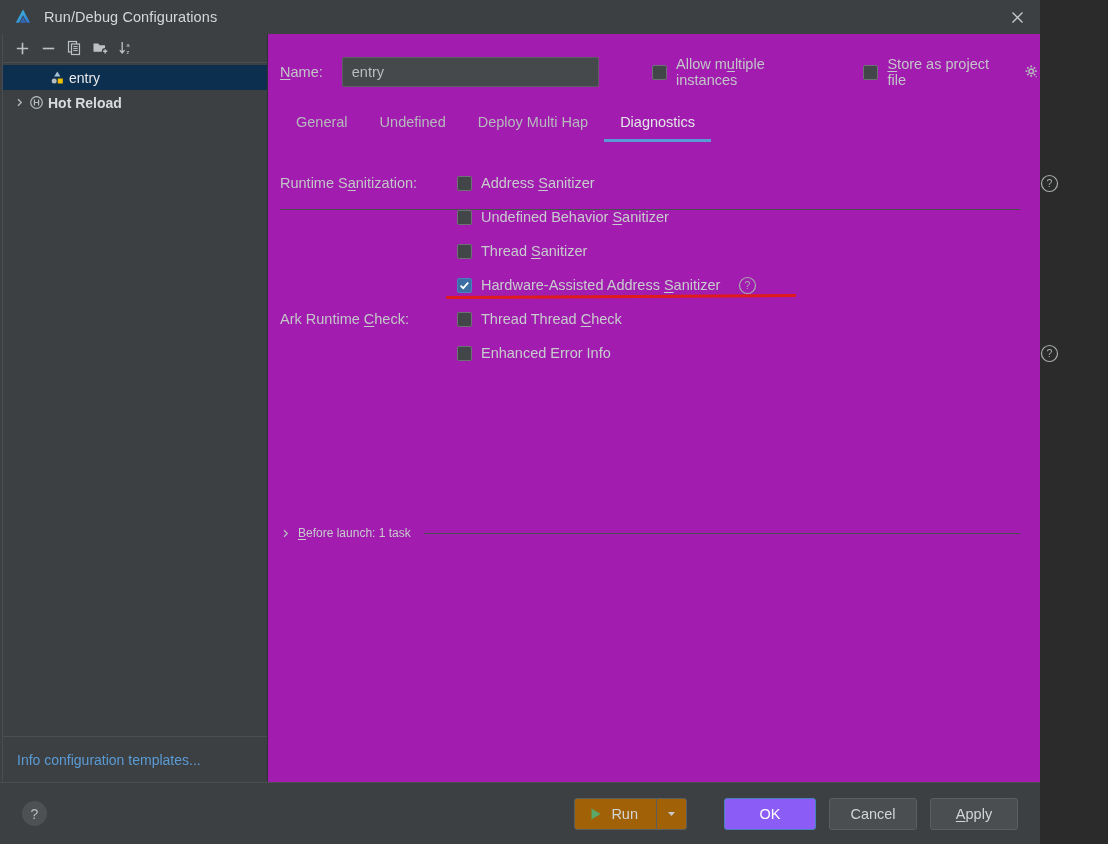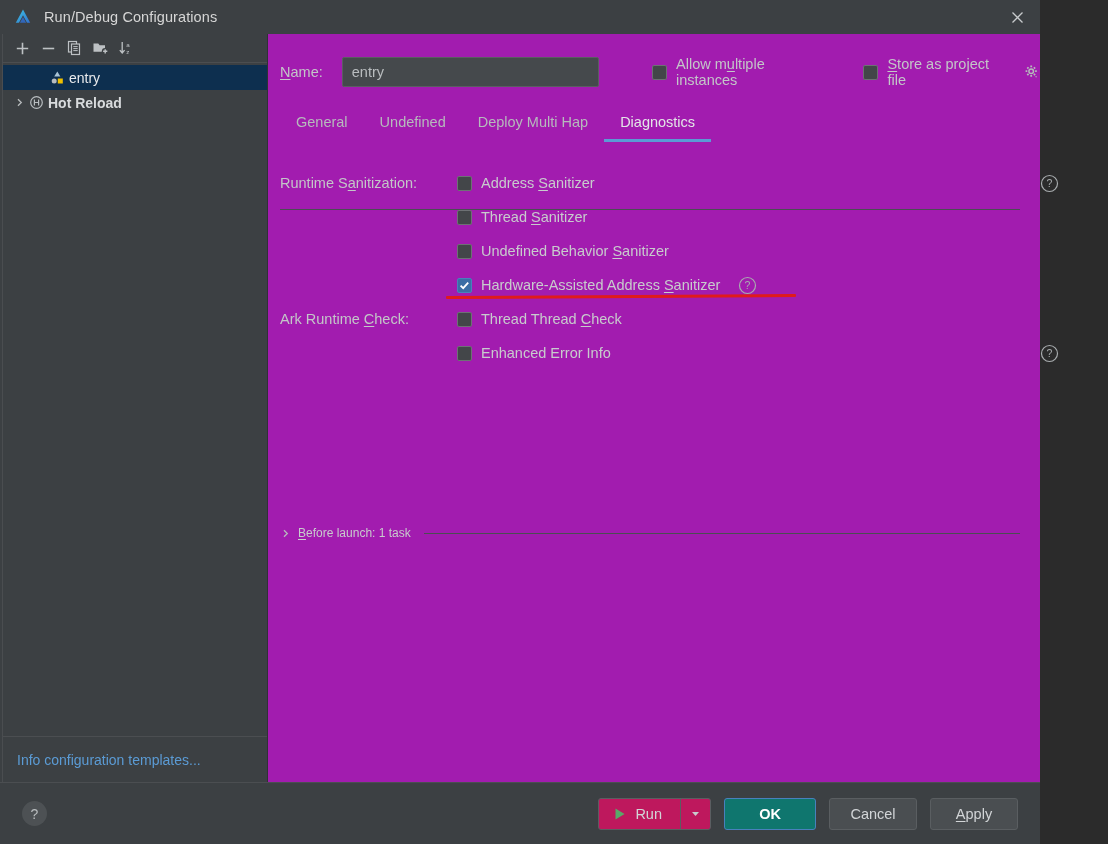--- a/index.html
+++ b/index.html
@@ -218,27 +218,28 @@
   .btn {
     height: 32px; border-radius: 3px;
     border: 1px solid #5a5e61;
     background: #4a4e51;
     color: #d2d5d7; font-size: 14.5px;
     display:flex; align-items:center; justify-content:center;
     padding: 0 20px; cursor: default;
     font-family: "Liberation Sans", sans-serif;
   }
   .btn.primary {
-    background: #0f766e; border-color: #4881bd; color: #ffffff; font-weight: bold;
+    background: #8b5cf6; border-color: #4881bd; color: #ffffff; font-weight: normal;
     min-width: 92px;
+    margin-left: 24px;
   }
   #run-split {
     display:flex; align-items:stretch;
     height: 32px; border: 1px solid #5a5e61; border-radius: 3px;
-    background: #be185d; overflow: hidden;
+    background: #a16207; overflow: hidden;
   }
   #run-main {
     display:flex; align-items:center; gap:9px;
     padding: 0 18px 0 14px; color:#d2d5d7; font-size:14.5px; cursor: default;
   }
   #run-arrow {
     width: 30px; display:flex; align-items:center; justify-content:center;
     border-left: 1px solid #5a5e61; cursor: default;
   }
   #btn-cancel { min-width: 88px; }
@@ -400,31 +401,31 @@
             </svg>
           </span>
         </div>
 
         <div class="form-row">
           <span class="row-label"></span>
           <label class="opt">
             <span class="cb">
               
             </span>
-            <span><span>Thread </span><span class="mnemonic">S</span><span>anitizer</span></span>
+            <span><span>Undefined Behavior </span><span class="mnemonic">S</span><span>anitizer</span></span>
           </label>
         </div>
 
         <div class="form-row">
           <span class="row-label"></span>
           <label class="opt">
             <span class="cb">
               
             </span>
-            <span><span>Undefined Behavior </span><span class="mnemonic">S</span><span>anitizer</span></span>
+            <span><span>Thread </span><span class="mnemonic">S</span><span>anitizer</span></span>
           </label>
         </div>
 
         <div class="form-row">
           <span class="row-label"></span>
           <label class="opt">
             <span class="cb checked">
               <svg width="11" height="11" viewBox="0 0 11 11">
                   <path d="M1.6 5.6 L4.2 8.2 L9.2 2.6" stroke="#ffffff" stroke-width="1.8" fill="none"></path>
                 </svg>

